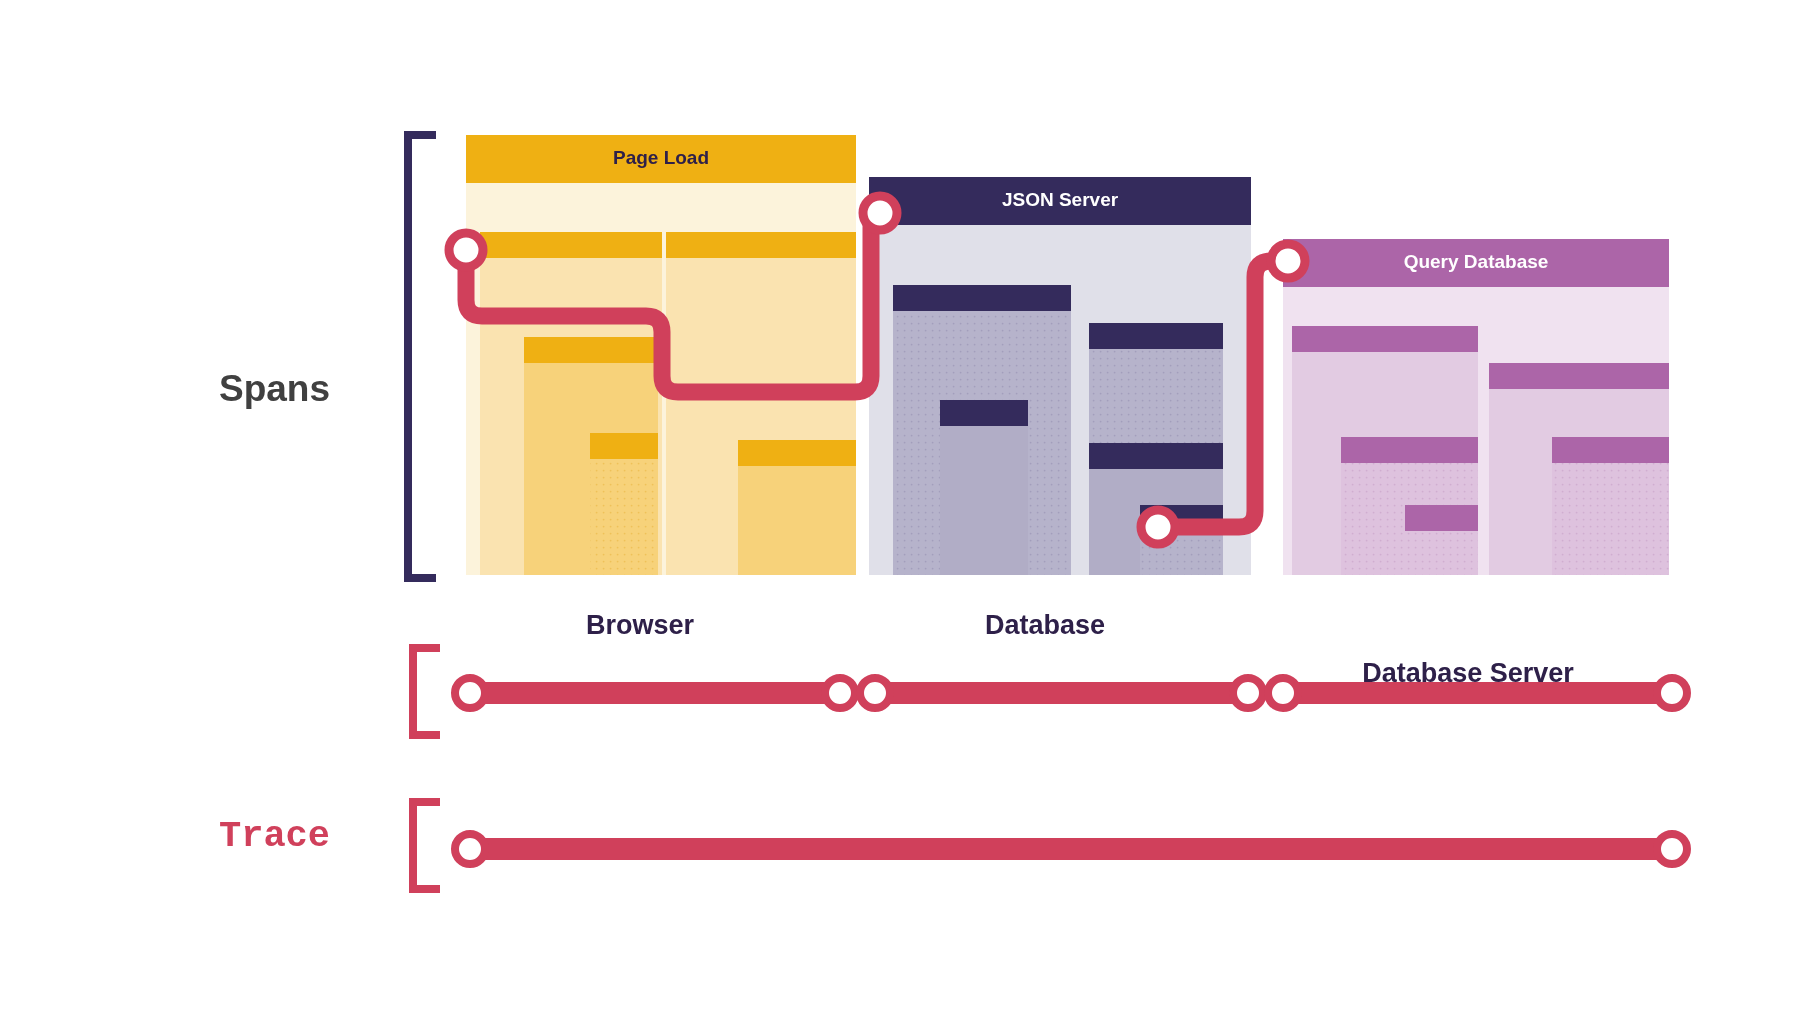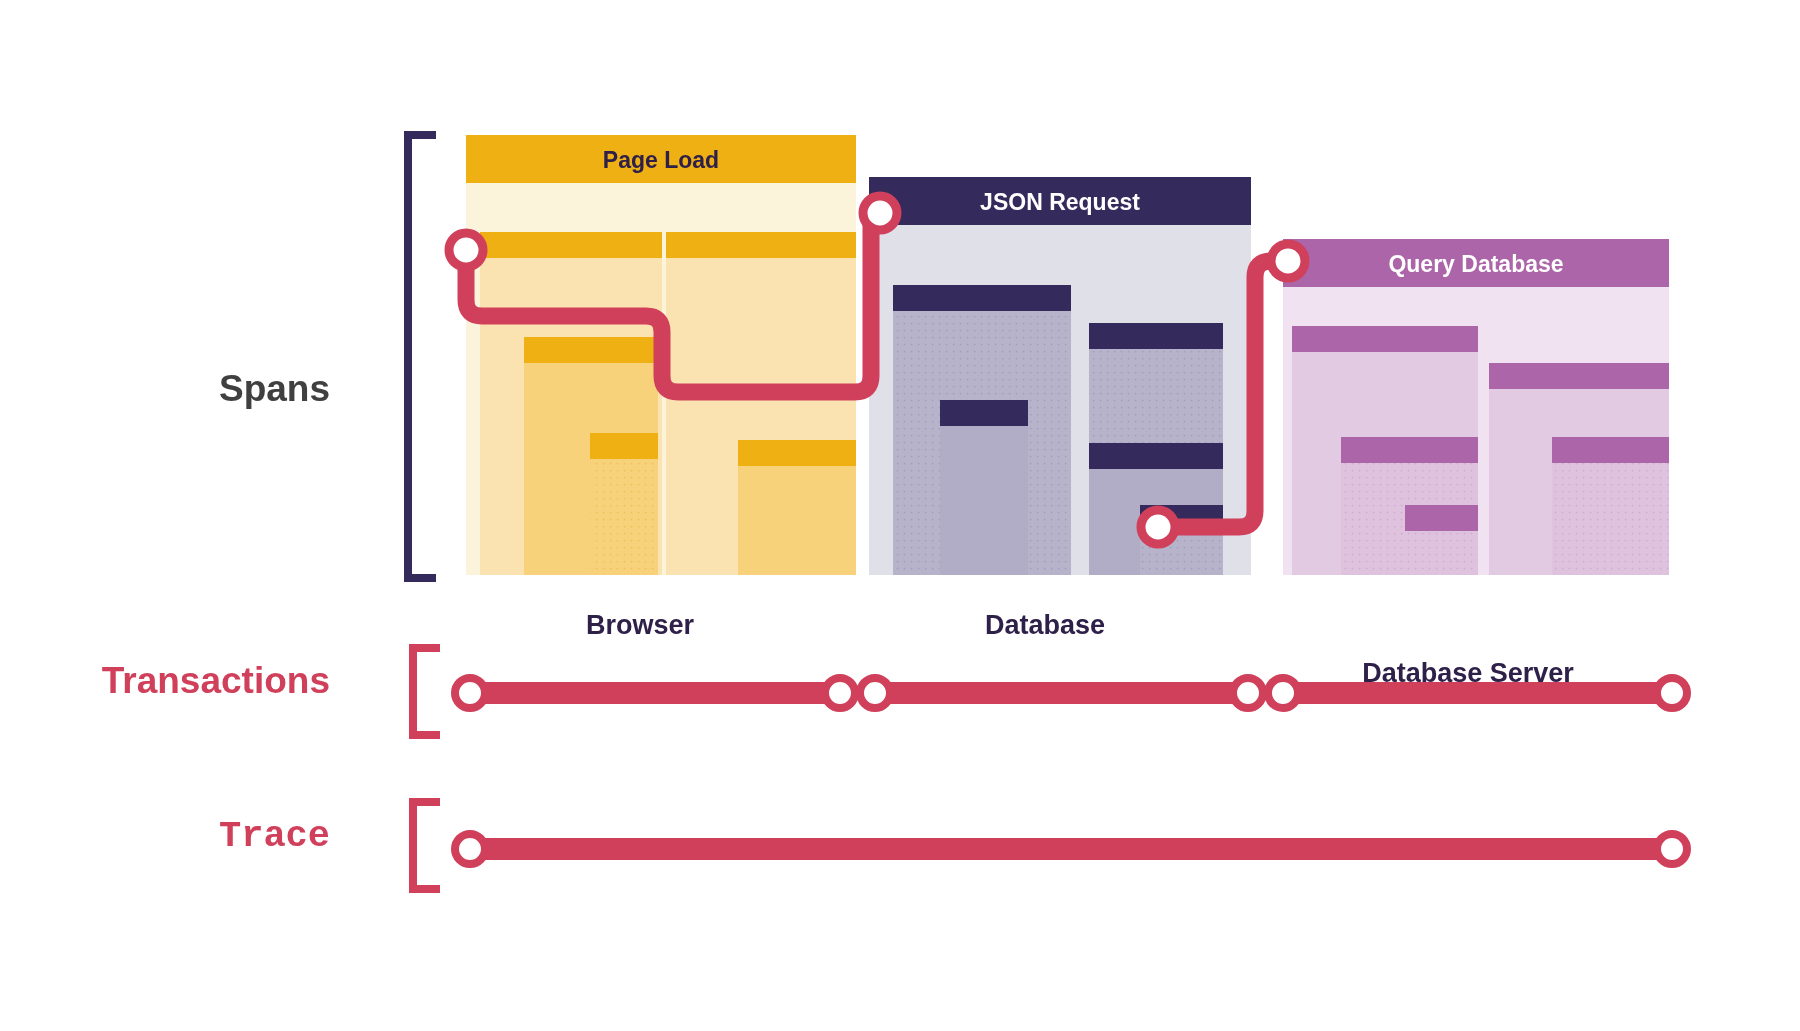--- a/index.html
+++ b/index.html
@@ -57,21 +57,21 @@
     font-size: 27px;
     font-weight: bold;
     color: #2E2049;
     white-space: nowrap;
     text-align: left;
     transform: translateX(-50%);
     top: 610px;
   }
   .span-title {
     position: absolute;
-    font-size: 23px;
+    font-size: 19px;
     font-weight: bold;
     white-space: nowrap;
     text-align: center;
     transform: translateX(-50%);
   }
 </style>
 </head>
 <body>
 
 <div class="stage">
@@ -192,24 +192,23 @@
     </g>
 
     <g>
       <line x1="470" y1="849" x2="1672" y2="849" stroke="#D0405B" stroke-width="22"></line>
       <circle cx="470" cy="849" r="15" fill="#FFFFFF" stroke="#D0405B" stroke-width="8"></circle>
       <circle cx="1672" cy="849" r="15" fill="#FFFFFF" stroke="#D0405B" stroke-width="8"></circle>
     </g>
   </svg>
 
   <div class="row-label" id="spans-label">Spans</div>
-  <div class="row-label" id="transactions-label">Transactions</div>
   <div class="row-label" id="trace-label">Trace</div>
 
   <div class="span-title" style="left:661px; top:147px; color:#2E2049;">Page Load</div>
-  <div class="span-title" style="left:1060px; top:189px; color:#FFFFFF;">JSON Request</div>
+  <div class="span-title" style="left:1060px; top:189px; color:#FFFFFF;">JSON Server</div>
   <div class="span-title" style="left:1476px; top:251px; color:#FFFFFF;">Query Database</div>
 
   <div class="tier-caption" style="left:640px;">Browser</div>
   <div class="tier-caption" style="left:1045px;">Database</div>
   <div class="tier-caption" style="left:1468px;margin-top:48px;">Database Server</div>
 
 </div>
 
 </body></html>

